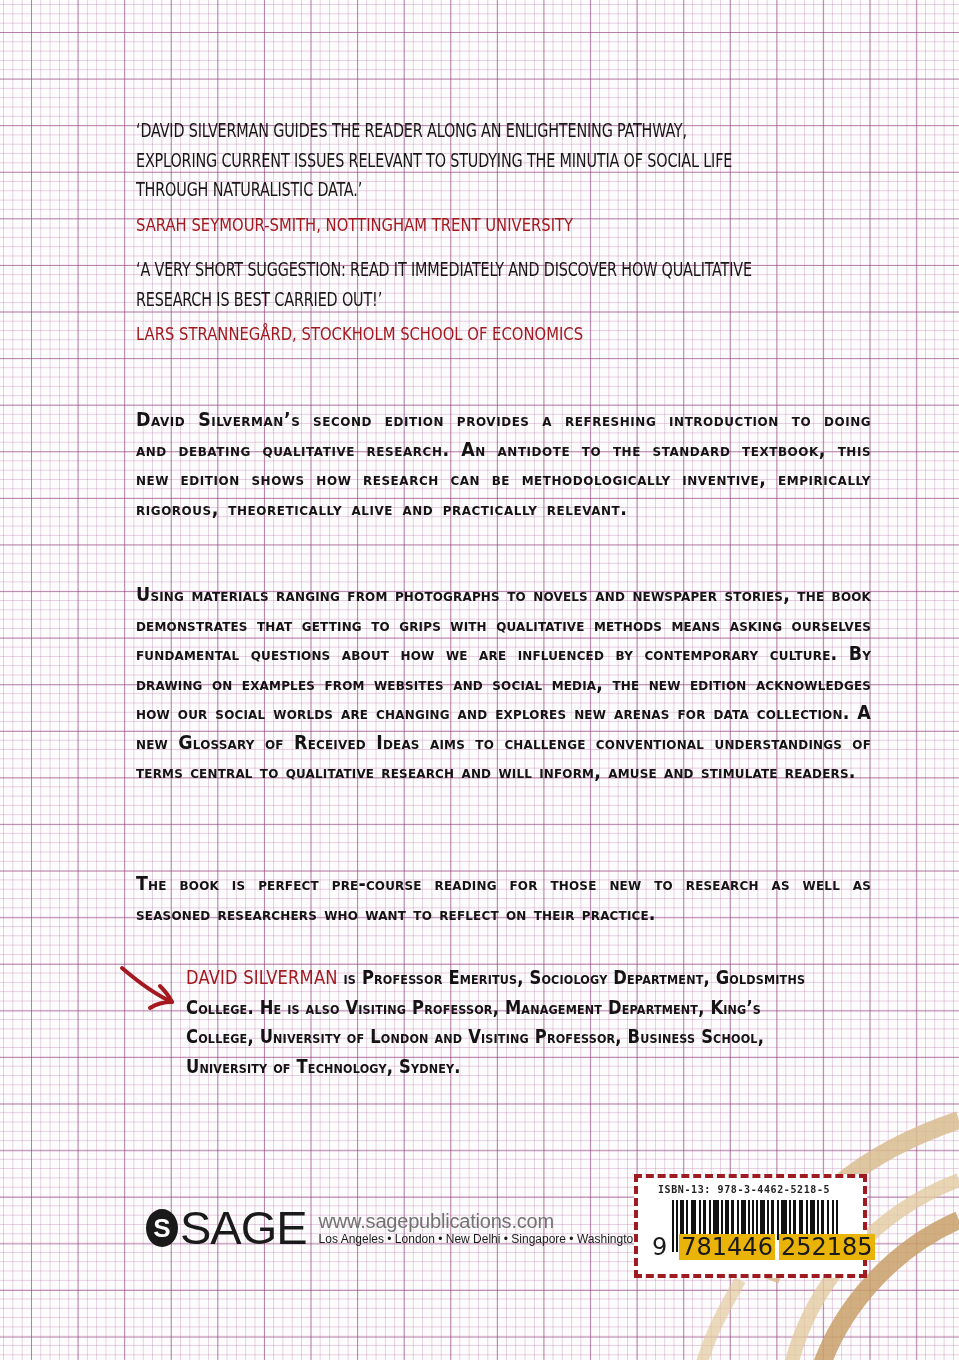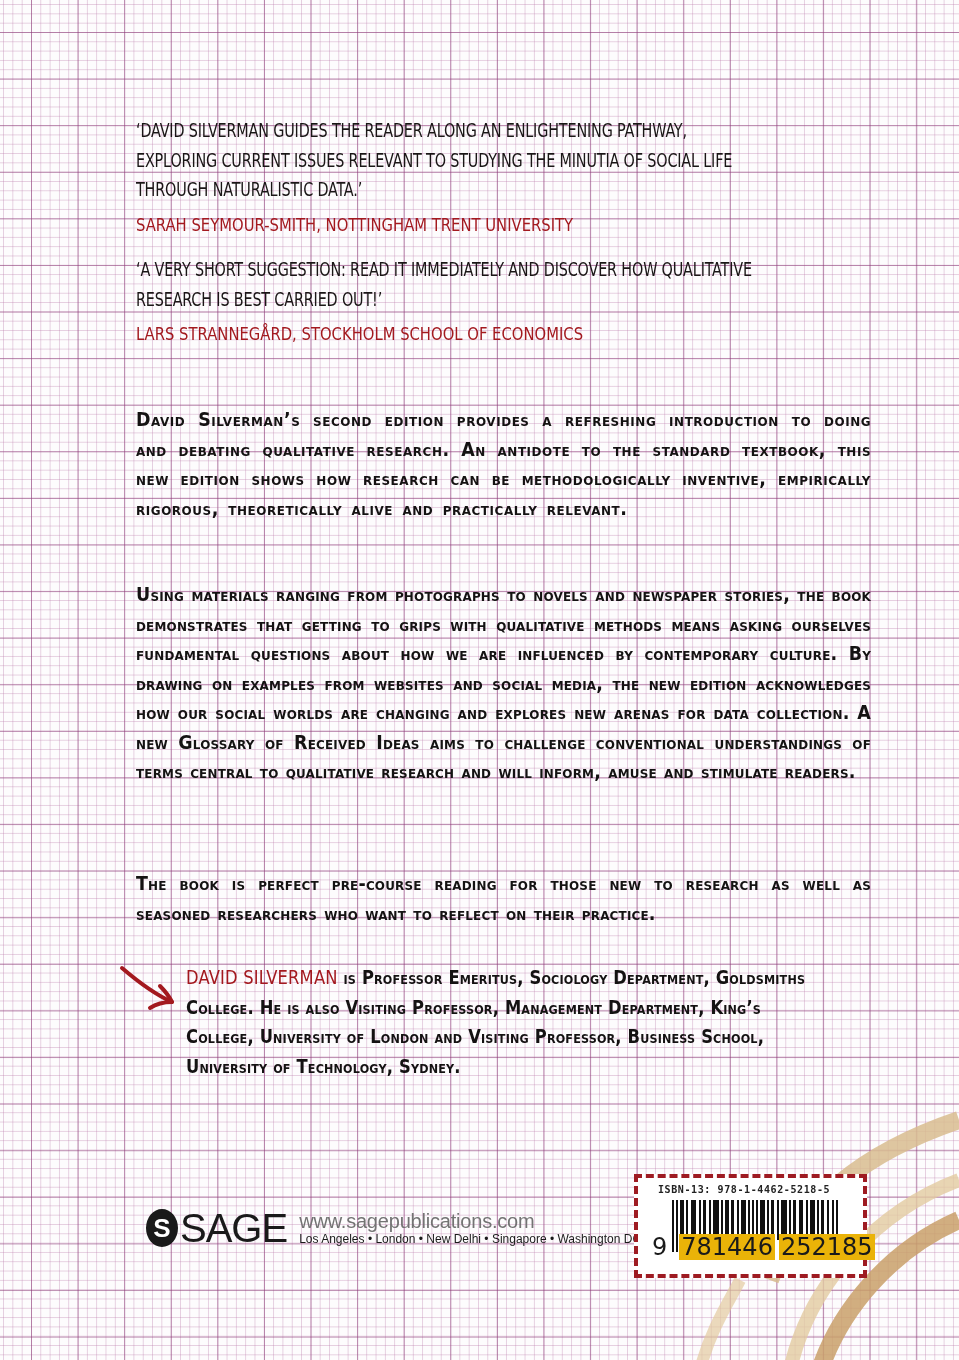--- a/index.html
+++ b/index.html
@@ -74,21 +74,21 @@
   .bio .name { color: #a3191f; font-weight: normal; font-variant: normal; text-transform: uppercase; }
   .arrow { position: absolute; left: 114px; top: 962px; width: 64px; height: 52px; }
   .sage-logo { position: absolute; left: 146px; top: 1208px; display: flex; align-items: center; }
   .sage-mark {
     width: 32px; height: 38px; border: 3px solid #1a1a1a; border-radius: 50%;
     box-sizing: border-box; display: flex; align-items: center; justify-content: center;
     background: #1a1a1a; color: #fff; font-family: "Liberation Sans", sans-serif;
     font-weight: bold; font-size: 26px; line-height: 1; margin-right: 2px;
   }
   .sage-word {
-    font-family: "Liberation Sans", sans-serif; font-size: 40px; color: #1a1a1a;
+    font-family: "Liberation Sans", sans-serif; font-size: 47px; color: #1a1a1a;
     letter-spacing: -1px; line-height: 40px;
   }
   .sage-info { margin-left: 12px; display: flex; flex-direction: column; }
   .sage-url { font-family: "Liberation Sans", sans-serif; font-size: 20px; color: #737373; line-height: 22px; letter-spacing: -0.2px; }
   .sage-cities { font-family: "Liberation Sans", sans-serif; font-size: 12px; color: #1a1a1a; line-height: 14px; }
   .stain { position: absolute; left: 590px; top: 1080px; width: 369px; height: 280px; pointer-events: none; }
   .barcode-box {
     position: absolute; left: 634px; top: 1174px; width: 233px; height: 104px;
     background: #fff; box-sizing: border-box;
     border: 4px dashed #9e1b22;
@@ -154,21 +154,21 @@
 <div class="sage-logo">
   <div class="sage-mark">S</div>
   <div class="sage-word">SAGE</div>
   <div class="sage-info">
     <span class="sage-url">www.sagepublications.com</span>
     <span class="sage-cities">Los Angeles • London • New Delhi • Singapore • Washington DC</span>
   </div>
 </div>
 
 <div class="barcode-box">
-  <div class="isbn-text">ISBN-13: 978-1-4462-5218-5</div>
+  <div class="isbn-text">ISBN-13: 978-3-4462-5218-5</div>
   <svg class="bars" viewBox="0 0 168 52" preserveAspectRatio="none">
     <g fill="#111">
       <rect x="0" y="0" width="2" height="52"></rect>
         <rect x="4" y="0" width="2" height="52"></rect>
       <rect x="8" y="0" width="4" height="40"></rect>
         <rect x="14" y="0" width="2" height="40"></rect>
       <rect x="19" y="0" width="5" height="40"></rect>
         <rect x="27" y="0" width="2" height="40"></rect>
       <rect x="31" y="0" width="3" height="40"></rect>
         <rect x="37" y="0" width="2" height="40"></rect>

